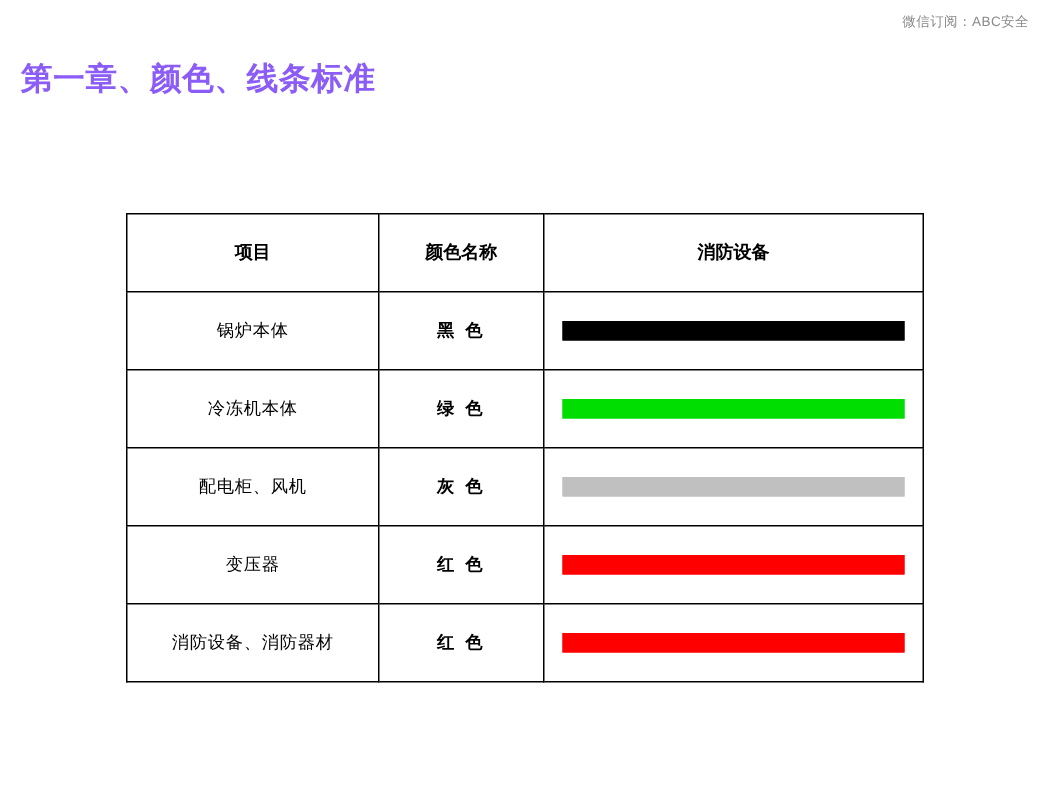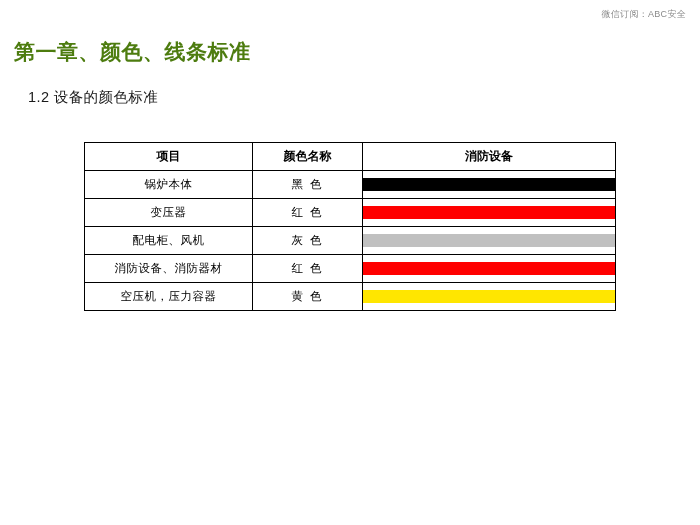--- a/index.html
+++ b/index.html
@@ -29,21 +29,21 @@
     color: #8a8a8a;
     letter-spacing: 0.3px;
   }
   .title {
     position: absolute;
     top: 38px;
     left: 14px;
     font-size: 21px;
     font-weight: bold;
     letter-spacing: 0.5px;
-    color: #4d7c0f;
+    color: #8b5cf6;
   }
   .subtitle {
     position: absolute;
     top: 88px;
     left: 28px;
     font-size: 14.5px;
     color: #1a1a1a;
     letter-spacing: 0.4px;
   }
   table.color-table {
@@ -54,56 +54,56 @@
     border-collapse: collapse;
     table-layout: fixed;
   }
   table.color-table th,
   table.color-table td {
     border: 1px solid #000000;
     height: 27px;
     text-align: center;
     vertical-align: middle;
     font-size: 11.5px;
-    padding: 0;
+    padding: 12px;
   }
   table.color-table th {
     font-weight: bold;
     font-size: 12px;
   }
   col.c-item { width: 168px; }
   col.c-name { width: 110px; }
   col.c-swatch { width: 253px; }
 
   td.item-cell {
     letter-spacing: 0.5px;
   }
   td.name-cell {
     letter-spacing: 2px;
+    font-weight: bold;
   }
   td.swatch-cell {
     padding: 0 6px;
   }
   .swatch {
     width: 100%;
     height: 13px;
     box-sizing: border-box;
     margin: 0 auto;
   }
 </style>
 </head>
 <body>
 
 <div class="slide">
 
   <div class="watermark">微信订阅：ABC安全</div>
 
   <div class="title">第一章、颜色、线条标准</div>
 
-  <div class="subtitle">1.2 设备的颜色标准</div>
 
   <table class="color-table">
     <colgroup>
       <col class="c-item">
       <col class="c-name">
       <col class="c-swatch">
     </colgroup>
     <thead>
       <tr>
         <th>项目</th>
@@ -113,43 +113,43 @@
     </thead>
     <tbody>
         <tr>
           <td class="item-cell">锅炉本体</td>
           <td class="name-cell">黑 色</td>
           <td class="swatch-cell">
             <div class="swatch" style="background: rgb(0, 0, 0); border: 1px solid rgb(0, 0, 0);"></div>
           </td>
         </tr>
         <tr>
-          <td class="item-cell">变压器</td>
-          <td class="name-cell">红 色</td>
+          <td class="item-cell">冷冻机本体</td>
+          <td class="name-cell">绿 色</td>
           <td class="swatch-cell">
-            <div class="swatch" style="background: rgb(255, 0, 0); border: 1px solid rgb(255, 0, 0);"></div>
+            <div class="swatch" style="background: rgb(0, 221, 0); border: 1px solid rgb(0, 221, 0);"></div>
           </td>
         </tr>
         <tr>
           <td class="item-cell">配电柜、风机</td>
           <td class="name-cell">灰 色</td>
           <td class="swatch-cell">
             <div class="swatch" style="background: rgb(192, 192, 192); border: 1px solid rgb(192, 192, 192);"></div>
           </td>
         </tr>
         <tr>
-          <td class="item-cell">消防设备、消防器材</td>
+          <td class="item-cell">变压器</td>
           <td class="name-cell">红 色</td>
           <td class="swatch-cell">
             <div class="swatch" style="background: rgb(255, 0, 0); border: 1px solid rgb(255, 0, 0);"></div>
           </td>
         </tr>
         <tr>
-          <td class="item-cell">空压机，压力容器</td>
-          <td class="name-cell">黄 色</td>
+          <td class="item-cell">消防设备、消防器材</td>
+          <td class="name-cell">红 色</td>
           <td class="swatch-cell">
-            <div class="swatch" style="background: rgb(255, 230, 0); border: 1px solid rgb(255, 230, 0);"></div>
+            <div class="swatch" style="background: rgb(255, 0, 0); border: 1px solid rgb(255, 0, 0);"></div>
           </td>
         </tr>
       </tbody>
   </table>
 
 </div>
 
 </body></html>

